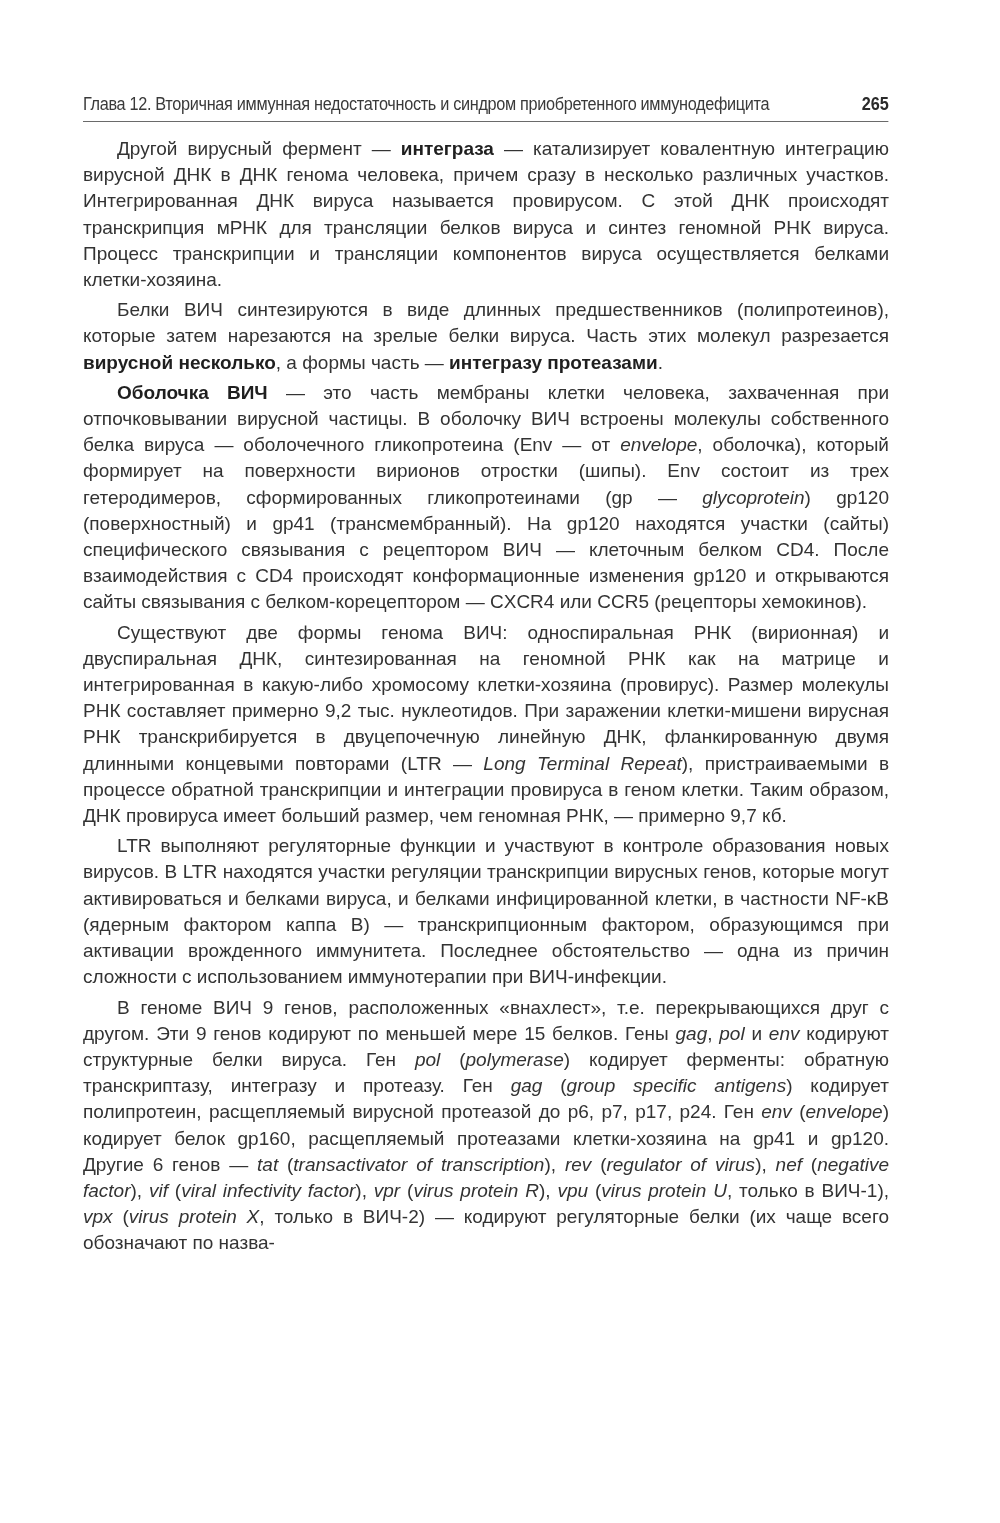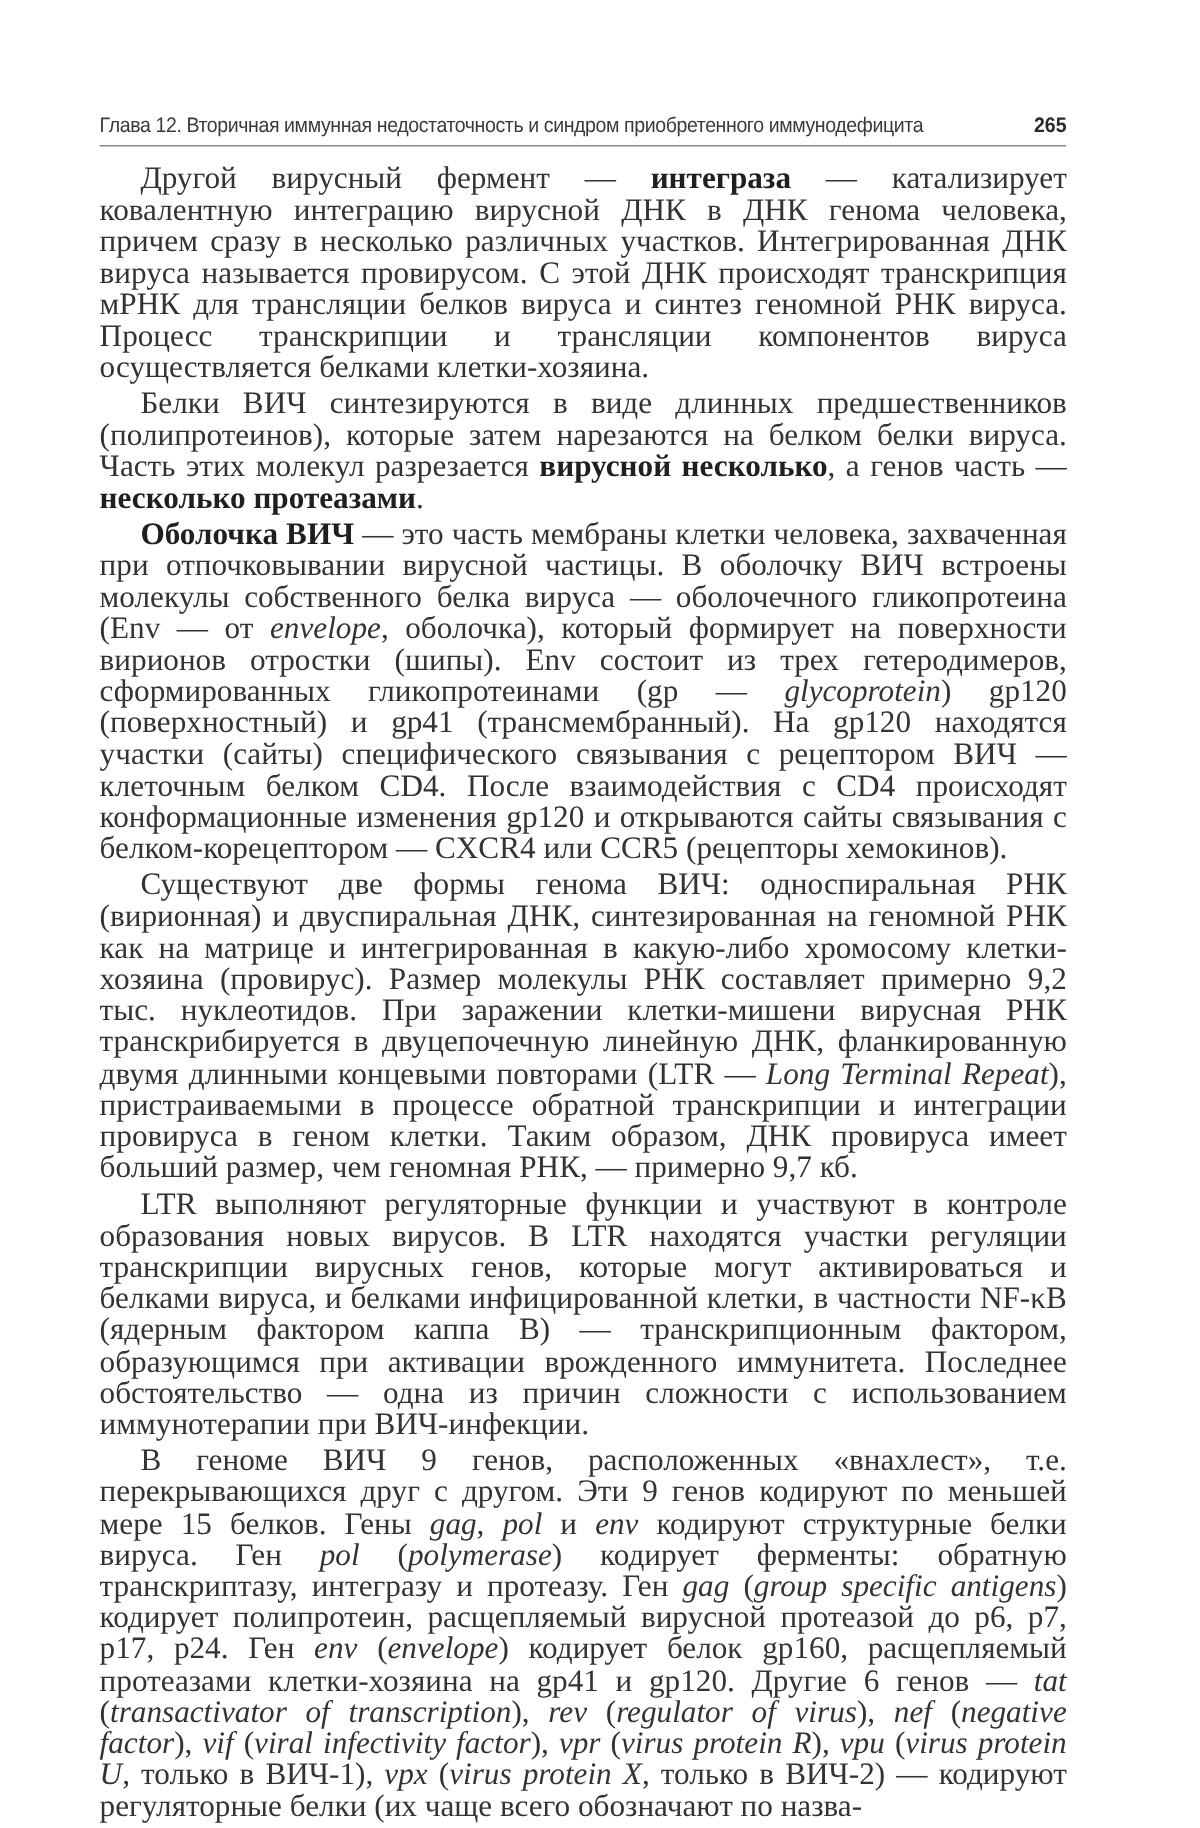--- a/index.html
+++ b/index.html
@@ -8,37 +8,37 @@
   .running-head {
     display: flex; justify-content: space-between; align-items: baseline;
     font-family: "Liberation Sans", sans-serif; font-size: 17.5px; color: #3a3a3a;
     padding-bottom: 6px; border-bottom: 1.3px solid #6a6a6a;
     letter-spacing: -0.35px; transform: scaleX(0.93); transform-origin: left;
     width: 107.5%;
   }
   .running-head .folio { font-weight: bold; color: #2a2a2a; letter-spacing: 0; }
   .body-text {
     margin-top: 14px;
-    font-family: Liberation Serif, serif; font-size: 26px; line-height: 26.2px;
+    font-family: Liberation Sans, sans-serif; font-size: 19px; line-height: 26.2px;
     color: #333333; text-align: justify; hyphens: manual;
   }
   .body-text p { margin: 0 0 4px 0; text-indent: 34px; }
   .body-text b { font-weight: bold; color: #1f1f1f; }
   .body-text i { font-style: italic; }
 </style>
 </head>
 <body>
 
 <div class="page">
   <div class="running-head">
     <span>Глава 12. Вторичная иммунная недостаточность и синдром приобретенного иммунодефицита</span>
     <span class="folio">265</span>
   </div>
 
   <div class="body-text">
     <p><span>Другой вирусный фермент — </span><b>интеграза</b><span> — катализирует ковалентную интеграцию вирусной ДНК в ДНК генома человека, причем сразу в несколько различных участков. Интегрированная ДНК вируса называется провирусом. С этой ДНК происходят транскрипция мРНК для трансляции белков вируса и синтез геномной РНК вируса. Процесс транскрипции и трансляции компонентов вируса осуществляется белками клетки-хозяина.</span></p>
-    <p><span>Белки ВИЧ синтезируются в виде длинных предшественников (полипротеинов), которые затем нарезаются на белком белки вируса. Часть этих молекул разрезается </span><b>вирусной несколько</b><span>, а генов часть — </span><b>несколько протеазами</b><span>.</span></p>
+    <p><span>Белки ВИЧ синтезируются в виде длинных предшественников (полипротеинов), которые затем нарезаются на зрелые белки вируса. Часть этих молекул разрезается </span><b>вирусной несколько</b><span>, а формы часть — </span><b>интегразу протеазами</b><span>.</span></p>
     <p><b>Оболочка ВИЧ</b><span> — это часть мембраны клетки человека, захваченная при отпочковывании вирусной частицы. В оболочку ВИЧ встроены молекулы собственного белка вируса — оболочечного гликопротеина (Env — от </span><i>envelope</i><span>, оболочка), который формирует на поверхности вирионов отростки (шипы). Env состоит из трех гетеродимеров, сформированных гликопротеинами (gp — </span><i>glycoprotein</i><span>) gp120 (поверхностный) и gp41 (трансмембранный). На gp120 находятся участки (сайты) специфического связывания с рецептором ВИЧ — клеточным белком CD4. После взаимодействия с CD4 происходят конформационные изменения gp120 и открываются сайты связывания с белком-корецептором — CXCR4 или CCR5 (рецепторы хемокинов).</span></p>
     <p><span>Существуют две формы генома ВИЧ: односпиральная РНК (вирионная) и двуспиральная ДНК, синтезированная на геномной РНК как на матрице и интегрированная в какую-либо хромосому клетки-хозяина (провирус). Размер молекулы РНК составляет примерно 9,2 тыс. нуклеотидов. При заражении клетки-мишени вирусная РНК транскрибируется в двуцепочечную линейную ДНК, фланкированную двумя длинными концевыми повторами (LTR — </span><i>Long Terminal Repeat</i><span>), пристраиваемыми в процессе обратной транскрипции и интеграции провируса в геном клетки. Таким образом, ДНК провируса имеет больший размер, чем геномная РНК, — примерно 9,7 кб.</span></p>
     <p><span>LTR выполняют регуляторные функции и участвуют в контроле образования новых вирусов. В LTR находятся участки регуляции транскрипции вирусных генов, которые могут активироваться и белками вируса, и белками инфицированной клетки, в частности NF-κB (ядерным фактором каппа B) — транскрипционным фактором, образующимся при активации врожденного иммунитета. Последнее обстоятельство — одна из причин сложности с использованием иммунотерапии при ВИЧ-инфекции.</span></p>
     <p><span>В геноме ВИЧ 9 генов, расположенных «внахлест», т.е. перекрывающихся друг с другом. Эти 9 генов кодируют по меньшей мере 15 белков. Гены </span><i>gag</i><span>, </span><i>pol</i><span> и </span><i>env</i><span> кодируют структурные белки вируса. Ген </span><i>pol</i><span> (</span><i>polymerase</i><span>) кодирует ферменты: обратную транскриптазу, интегразу и протеазу. Ген </span><i>gag</i><span> (</span><i>group specific antigens</i><span>) кодирует полипротеин, расщепляемый вирусной протеазой до p6, p7, p17, p24. Ген </span><i>env</i><span> (</span><i>envelope</i><span>) кодирует белок gp160, расщепляемый протеазами клетки-хозяина на gp41 и gp120. Другие 6 генов — </span><i>tat</i><span> (</span><i>transactivator of transcription</i><span>), </span><i>rev</i><span> (</span><i>regulator of virus</i><span>), </span><i>nef</i><span> (</span><i>negative factor</i><span>), </span><i>vif</i><span> (</span><i>viral infectivity factor</i><span>), </span><i>vpr</i><span> (</span><i>virus protein R</i><span>), </span><i>vpu</i><span> (</span><i>virus protein U</i><span>, только в ВИЧ-1), </span><i>vpx</i><span> (</span><i>virus protein X</i><span>, только в ВИЧ-2) — кодируют регуляторные белки (их чаще всего обозначают по назва-</span></p>
   </div>
 </div>
 
 </body></html>

